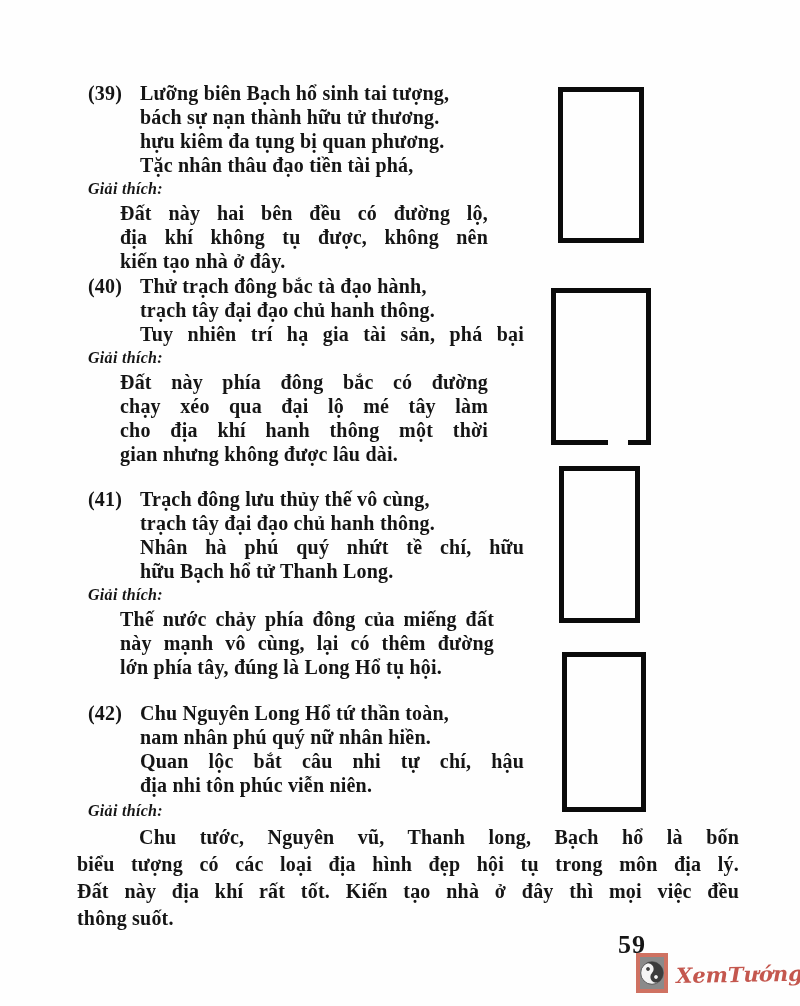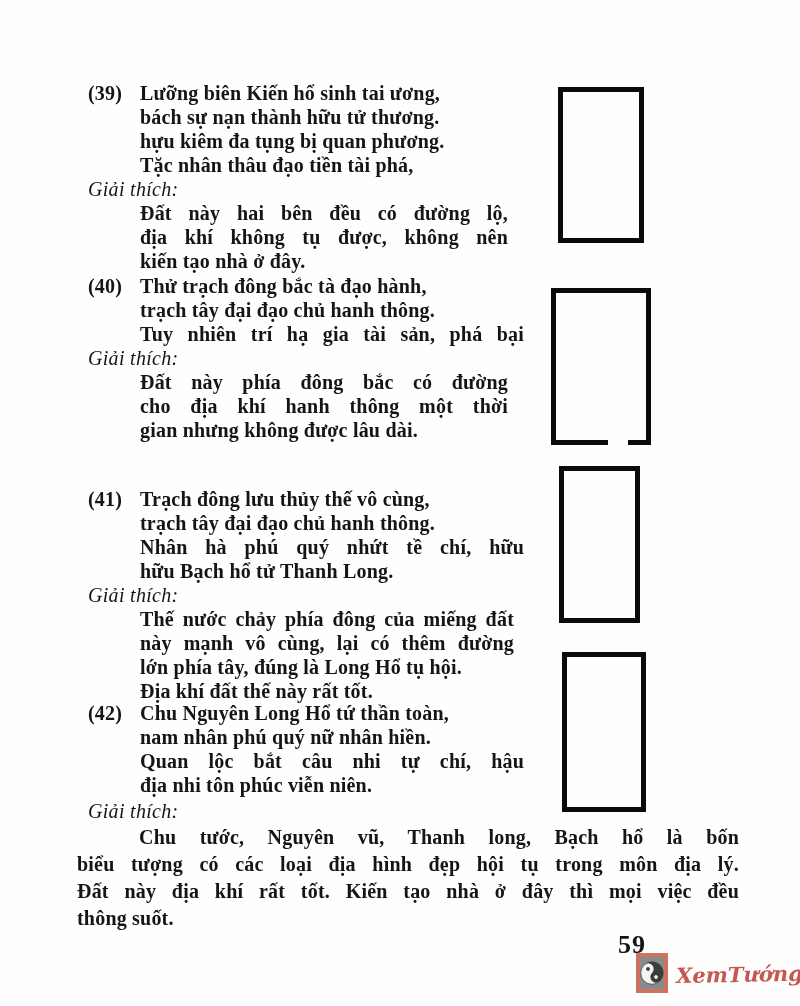--- a/index.html
+++ b/index.html
@@ -10,22 +10,22 @@
   }
   .page{position:relative;width:800px;height:1006px;background:#fefefe;overflow:hidden;}
 
   
   .section{position:absolute;left:88px;}
   .verse-row{display:flex;justify-content:center;}
   .num{width:52px;flex:0 0 52px;font-weight:bold;font-size:20px;line-height:24px;letter-spacing:.2px;}
   .verse-lines{width:384px;}
   .line{font-weight:bold;font-size:20px;line-height:24px;letter-spacing:.2px;white-space:nowrap;}
   .j{white-space:normal;text-align:justify;text-align-last:justify;}
-  .gt{font-style:italic;font-weight:normal;font-size:20px;line-height:24px;letter-spacing:.3px;}
-  .expl{margin-left:52px;width:368px;}
+  .gt{font-style:italic;font-weight:bold;font-size:16px;line-height:24px;letter-spacing:.3px;}
+  .expl{margin-left:32px;width:368px;}
 
   .final-gt{position:absolute;left:88px;top:799px;}
   .final-para{position:absolute;left:77px;top:824px;width:662px;}
   .final-para .line{line-height:27px;}
   .indent{text-indent:62px;}
 
   
   .plot{position:absolute;border:5px solid #0b0b0b;background:#fefefe;}
   .plot-1{left:558px;top:87px;width:76px;height:146px;}
   .plot-2{left:551px;top:288px;width:90px;height:147px;}
@@ -48,21 +48,21 @@
 </style>
 </head>
 <body>
 
 <div class="page">
 
   <div class="section" style="top:81px">
     <div class="verse-row">
       <span class="num">(39)</span>
       <div class="verse-lines">
-        <div class="line">Lưỡng biên Kiến hổ sinh tai ương,</div>
+        <div class="line">Lưỡng biên Bạch hổ sinh tai tượng,</div>
         <div class="line">bách sự nạn thành hữu tử thương.</div>
         <div class="line">hựu kiêm đa tụng bị quan phương.</div>
         <div class="line">Tặc nhân thâu đạo tiền tài phá,</div>
       </div>
     </div>
     <div class="gt">Giải thích:</div>
     <div class="expl">
       <div class="line j">Đất này hai bên đều có đường lộ,</div>
       <div class="line j">địa khí không tụ được, không nên</div>
       <div class="line">kiến tạo nhà ở đây.</div>
@@ -74,41 +74,41 @@
       <span class="num">(40)</span>
       <div class="verse-lines">
         <div class="line">Thử trạch đông bắc tà đạo hành,</div>
         <div class="line">trạch tây đại đạo chủ hanh thông.</div>
         <div class="line j">Tuy nhiên trí hạ gia tài sản, phá bại</div>
       </div>
     </div>
     <div class="gt">Giải thích:</div>
     <div class="expl">
       <div class="line j">Đất này phía đông bắc có đường</div>
+      <div class="line j">chạy xéo qua đại lộ mé tây làm</div>
       <div class="line j">cho địa khí hanh thông một thời</div>
       <div class="line">gian nhưng không được lâu dài.</div>
     </div>
   </div>
 
   <div class="section" style="top:487px">
     <div class="verse-row">
       <span class="num">(41)</span>
       <div class="verse-lines">
         <div class="line">Trạch đông lưu thủy thế vô cùng,</div>
         <div class="line">trạch tây đại đạo chủ hanh thông.</div>
         <div class="line j">Nhân hà phú quý nhứt tề chí, hữu</div>
         <div class="line">hữu Bạch hổ tử Thanh Long.</div>
       </div>
     </div>
     <div class="gt">Giải thích:</div>
     <div class="expl" style="width:374px">
       <div class="line j">Thế nước chảy phía đông của miếng đất</div>
       <div class="line j">này mạnh vô cùng, lại có thêm đường</div>
       <div class="line">lớn phía tây, đúng là Long Hổ tụ hội.</div>
-      <div class="line">Địa khí đất thế này rất tốt.</div>
     </div>
   </div>
 
   <div class="section" style="top:701px">
     <div class="verse-row">
       <span class="num">(42)</span>
       <div class="verse-lines">
         <div class="line">Chu Nguyên Long Hổ tứ thần toàn,</div>
         <div class="line">nam nhân phú quý nữ nhân hiền.</div>
         <div class="line j">Quan lộc bắt câu nhi tự chí, hậu</div>

